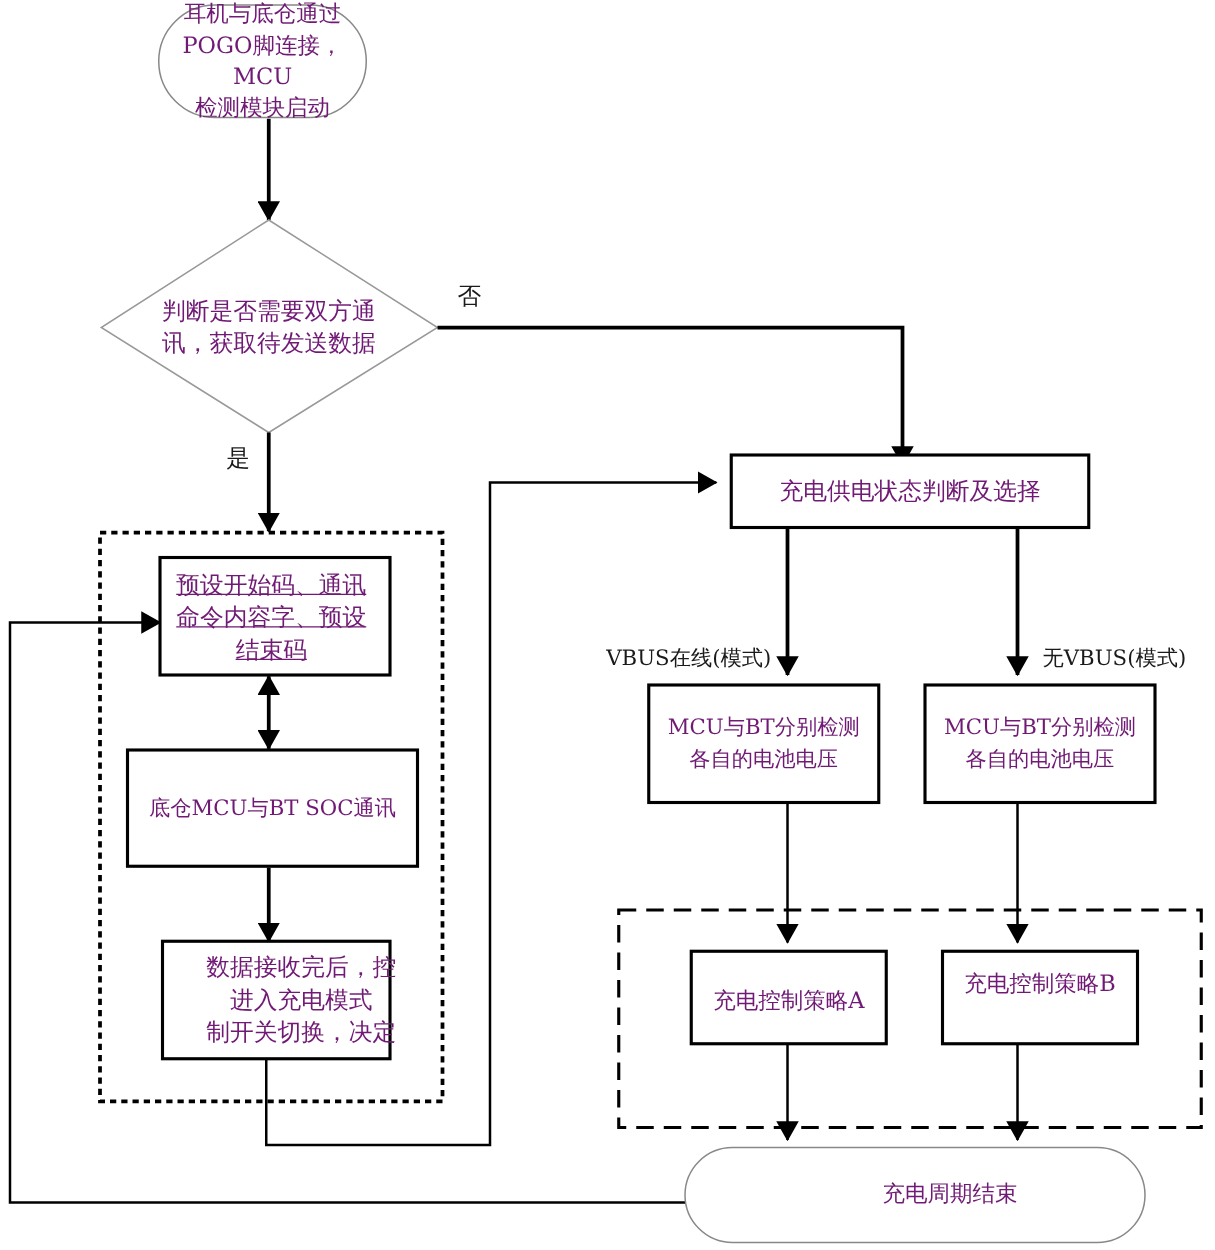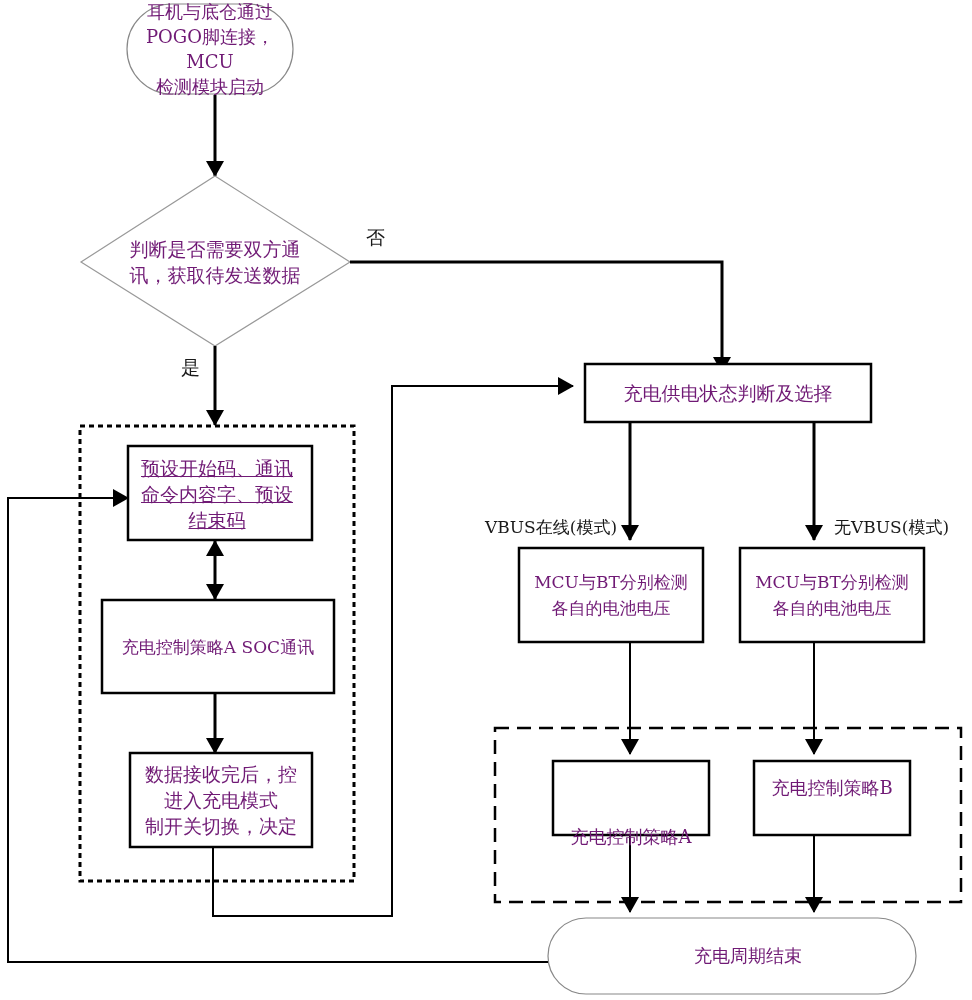--- a/index.html
+++ b/index.html
@@ -91,24 +91,24 @@
 
 <div class="node-text" style="left:125px;top:446px;width:184px;height:96px;text-decoration:underline;">
   <div>
     <div>预设开始码、通讯</div>
     <div>命令内容字、预设</div>
     <div>结束码</div>
   </div>
 </div>
 
 <div class="node-text" style="left:102px;top:600px;width:232px;height:93px;font-size:17px;">
-  <div>充电控制策略A SOC通讯</div>
+  <div>底仓MCU与BT SOC通讯</div>
 </div>
 
-<div class="node-text" style="left:130px;top:753px;width:182px;height:94px;">
+<div class="node-text" style="left:130px;top:753px;width:182px;height:94px;padding-left:20px;">
   <div>
     <div>数据接收完后，控</div>
     <div>进入充电模式</div>
     <div>制开关切换，决定</div>
   </div>
 </div>
 
 <div class="node-text" style="left:585px;top:364px;width:286px;height:58px;border-radius:15px;">
   <div>充电供电状态判断及选择</div>
 </div>
@@ -120,28 +120,28 @@
   </div>
 </div>
 
 <div class="node-text" style="left:740px;top:548px;width:184px;height:94px;font-size:17px;">
   <div>
     <div>MCU与BT分别检测</div>
     <div>各自的电池电压</div>
   </div>
 </div>
 
-<div class="node-text" style="left:553px;top:761px;width:156px;height:80px;font-size:18px;margin-top:36px;">
+<div class="node-text" style="left:553px;top:761px;width:156px;height:80px;font-size:18px;">
   <div>充电控制策略A</div>
 </div>
 
 <div class="node-text" style="left:754px;top:761px;width:156px;height:54px;font-size:18px;">
   <div>充电控制策略B</div>
 </div>
 
-<div class="node-text" style="left:564px;top:918px;width:368px;height:76px;font-size:18px;">
+<div class="node-text" style="left:576px;top:918px;width:368px;height:76px;font-size:18px;">
   <div>充电周期结束</div>
 </div>
 
 <div class="label" style="left:366px;top:226px;">否</div>
 <div class="label" style="left:181px;top:356px;">是</div>
 <div class="label" style="left:485px;top:516px;font-size:17px;">VBUS在线(模式)</div>
 <div class="label" style="left:834px;top:516px;font-size:17px;">无VBUS(模式)</div>
 
 </body></html>

